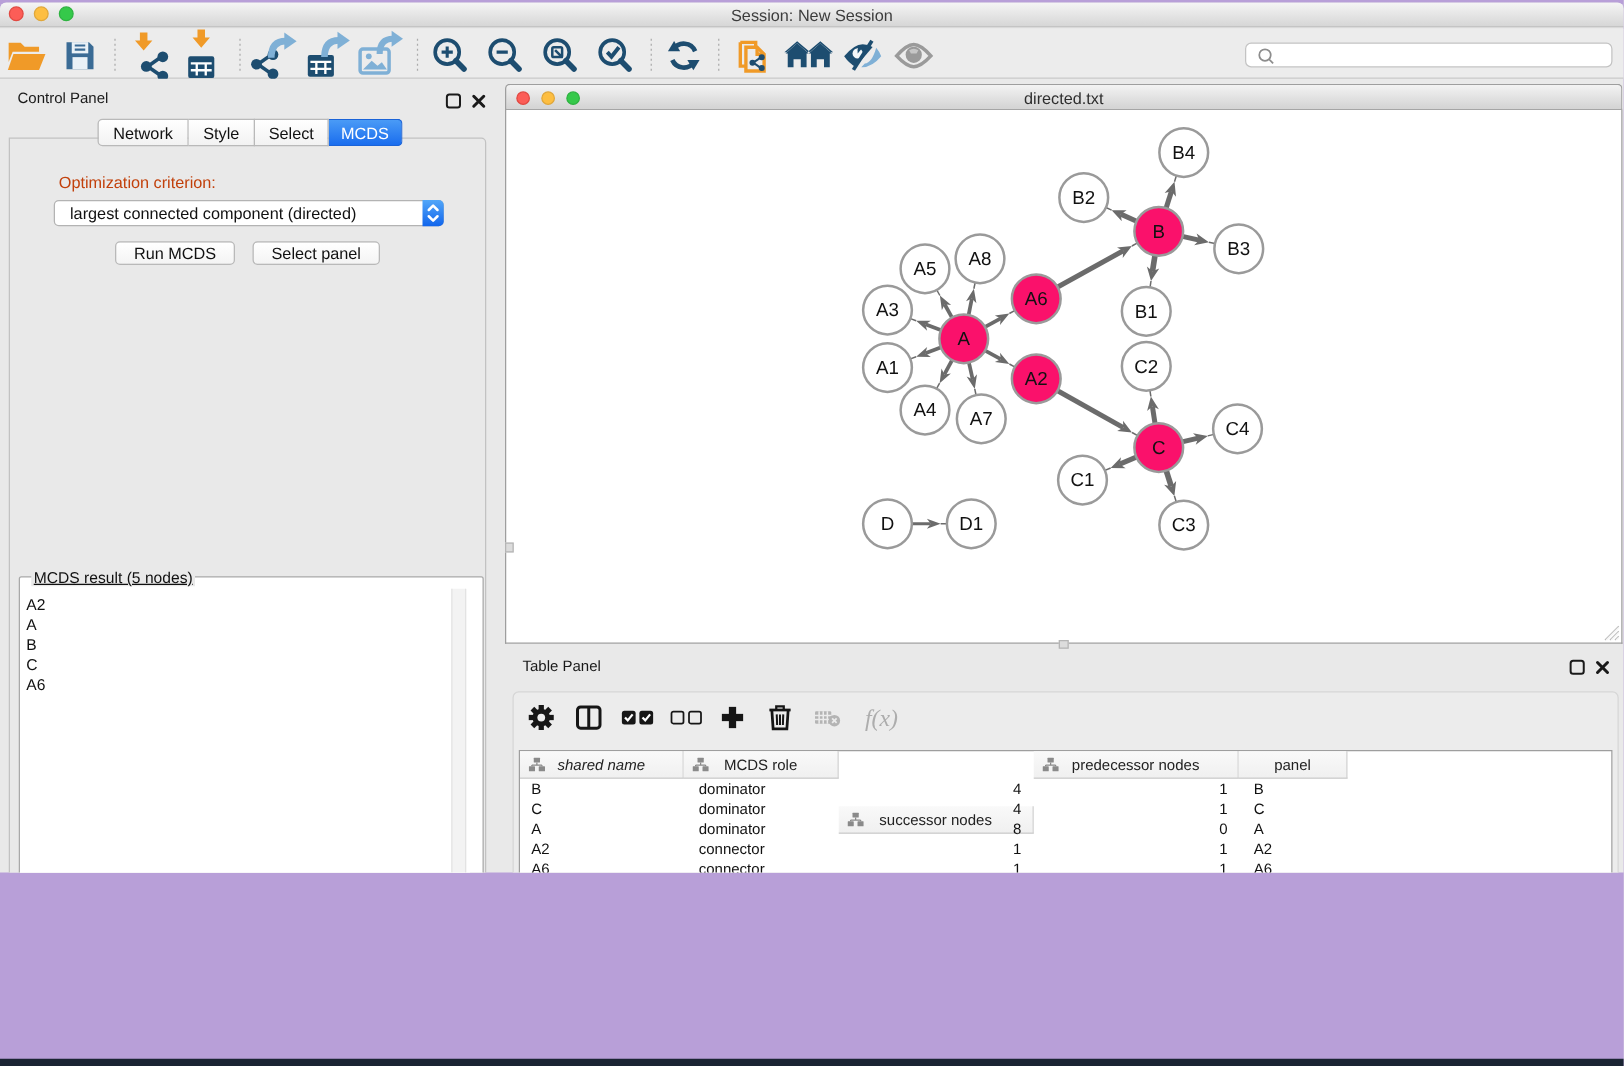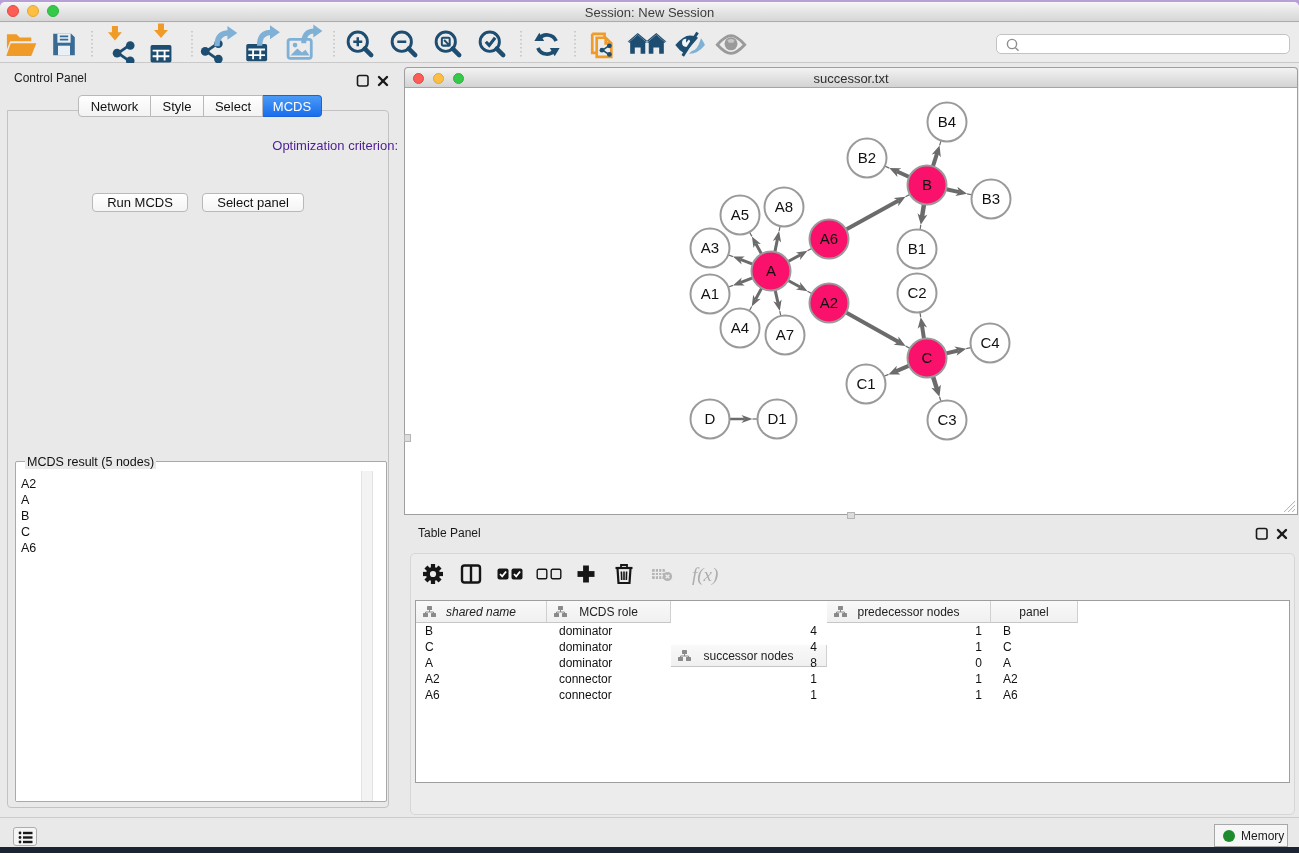--- a/index.html
+++ b/index.html
@@ -1,37 +1,37 @@
 <!DOCTYPE html>
 <html><head><meta charset="utf-8">
 <style>
 * { margin:0; padding:0; box-sizing:border-box; }
 html,body { width:1299px; height:853px; overflow:hidden; }
 body { font-family:"Liberation Sans", sans-serif; background:#b89fd8; position:relative; }
 .abs { position:absolute; }
-#app { position:absolute; left:0; top:2px; width:1299px; height:845px; background:#e9e9e9; border-radius:5px 5px 0 0; overflow:hidden; }
+#app { position:absolute; left:0; top:2px; width:1299px; height:696px; background:#e9e9e9; border-radius:5px 5px 0 0; overflow:hidden; }
 #titlebar { position:absolute; left:0; top:0; width:1299px; height:20px; background:linear-gradient(#f5f5f5,#d6d6d6); border-bottom:1px solid #acacac; border-radius:5px 5px 0 0; }
 .tl { position:absolute; top:3px; width:12px; height:12px; border-radius:50%; }
 #apptitle { position:absolute; top:2.5px; left:0; width:100%; text-align:center; font-size:13px; color:#3c3c3c; }
 #toolbar { position:absolute; left:0; top:21px; width:1299px; height:40px; background:#ececec; border-bottom:1px solid #c9c9c9; }
 #searchbox { position:absolute; left:996px; top:11px; width:294px; height:20px; background:#fff; border:1px solid #c3c3c3; border-radius:5px; }
 
 #cp-title { position:absolute; left:14px; top:69px; font-size:12px; color:#1a1a1a; }
 #cp-content { position:absolute; left:7px; top:108px; width:382px; height:698px; border:1px solid #c2c2c2; border-radius:0 4px 4px 4px; background:#e9e9e9; }
 .tabrow { position:absolute; top:93px; height:22px; display:flex; z-index:3; }
 .tab { height:22px; line-height:21px; font-size:13px; text-align:center; background:linear-gradient(#ffffff,#f2f2f2); border:1px solid #b9b9b9; border-left:none; color:#111; padding:0 0; }
 .tab.first { border-left:1px solid #b9b9b9; border-radius:4px 0 0 4px; }
 .tab.last { border-radius:0 4px 4px 0; }
 .tab.sel { background:linear-gradient(#4a9bf6,#1a6dee); color:#fff; border-color:#1a63d8; }
-#optlabel { position:absolute; left:0; top:136px; width:398px; text-align:right; font-size:13px; color:#4c1d95; }
+#optlabel { position:absolute; left:0; top:136px; width:398px; text-align:left; font-size:13px; color:#c2410c;padding-left:47px; }
 #dropdown { position:absolute; left:43px; top:158px; width:312px; height:21px; background:#fff; border:1px solid #b3b3b3; border-radius:4px; font-size:13px; color:#111; line-height:19px; padding-left:12px; }
 #stepper { position:absolute; right:-1px; top:-1px; width:17px; height:21px; border-radius:0 4px 4px 0; background:linear-gradient(#53a7f9,#1165ec); }
 .btn { position:absolute; height:19px; background:linear-gradient(#ffffff,#f4f4f4); border:1px solid #b9b9b9; border-radius:4px; font-size:13px; color:#111; text-align:center; line-height:17px; }
 #fieldset { position:absolute; left:15px; top:459px; width:372px; height:341px; border:1px solid #a9a9a9; border-radius:2px; background:#fff; }
-#fieldlegend { position:absolute; left:9px; top:-7px; background:#e9e9e9; padding:0 2px; font-size:12.5px; color:#111; }
+#fieldlegend { position:absolute; left:9px; top:-7px; background:#e9e9e9; padding:0 2px; font-size:12.5px; color:#111;text-decoration:underline; }
 #mlist { position:absolute; left:0px; top:9px; width:360px; height:330px; background:#fff; font-size:12.5px; color:#111; padding-top:5px; }
 #mlist div { height:16px; line-height:16px; padding-left:5px; }
 #vscroll { position:absolute; left:345px; top:9px; width:12px; height:330px; background:#f3f3f3; border-left:1px solid #e3e3e3; border-right:1px solid #e3e3e3; }
 
 #netwin { position:absolute; left:404px; top:65px; width:894px; height:448px; }
 #nw-tb { position:absolute; left:0; top:0; width:894px; height:21px; background:linear-gradient(#f3f3f3,#d3d3d3); border:1px solid #9e9e9e; border-bottom:1px solid #a5a5a5; border-radius:4px 4px 0 0; }
 #nw-title { position:absolute; top:3px; width:100%; text-align:center; font-size:13px; color:#2e2e2e; }
 #nw-body { position:absolute; left:0; top:21px; width:894px; height:427px; background:#fff; border:1px solid #9e9e9e; border-top:none; }
 
 #tp-title { position:absolute; left:418px; top:524px; font-size:12px; color:#1a1a1a; }
@@ -256,40 +256,48 @@
       </g>
     </svg>
   <div id="cp-content"></div>
   <div class="tabrow" style="left:78px;">
     <div class="tab first" style="width:73px;">Network</div>
     <div class="tab" style="width:53px;">Style</div>
     <div class="tab" style="width:59px;">Select</div>
     <div class="tab sel last" style="width:59px;">MCDS</div>
   </div>
   <div id="optlabel">Optimization criterion:</div>
+  <div id="dropdown">largest connected component (directed)<div id="stepper">
+        <svg width="17" height="21" style="position:absolute;left:0;top:0">
+          <g stroke="#fff" stroke-width="2" fill="none" stroke-linecap="round" stroke-linejoin="round">
+            <path d="M 5,8 L 8.5,4.5 L 12,8"></path>
+            <path d="M 5,13 L 8.5,16.5 L 12,13"></path>
+          </g>
+        </svg>
+      </div></div>
   <div class="btn" style="left:92px; top:191px; width:96px;">Run MCDS</div>
   <div class="btn" style="left:202px; top:191px; width:102px;">Select panel</div>
   <div id="fieldset">
      <div id="fieldlegend">MCDS result (5 nodes)</div>
      <div id="mlist">
         <div>A2</div>
         <div>A</div>
         <div>B</div>
         <div>C</div>
         <div>A6</div>
       </div>
      <div id="vscroll"></div>
   </div>
 
   <div id="netwin">
     <div id="nw-tb">
       <div class="tl" style="left:8px; top:5px; width:11px; height:11px; background:#fc5d57; border:1px solid #e14942;"></div>
       <div class="tl" style="left:28px; top:5px; width:11px; height:11px; background:#fdbe41; border:1px solid #e0a73a;"></div>
       <div class="tl" style="left:48px; top:5px; width:11px; height:11px; background:#35c94a; border:1px solid #2eb341;"></div>
-      <div id="nw-title">successor.txt</div>
+      <div id="nw-title">directed.txt</div>
     </div>
     <div id="nw-body">
       <svg width="892" height="425" viewBox="0 0 892 425" font-family="Liberation Sans, sans-serif">
 <line x1="357.5" y1="167.7" x2="350.7" y2="155.4" stroke="#6b6b6b" stroke-width="3"></line>
 <line x1="346.9" y1="148.4" x2="344.0" y2="143.2" stroke="#6b6b6b" stroke-width="1.2"></line>
 <polygon points="346.9,148.4 355.9,156.0 350.7,155.4 348.5,160.1" fill="#6b6b6b"></polygon>
 <line x1="369.5" y1="165.9" x2="372.5" y2="150.8" stroke="#6b6b6b" stroke-width="3"></line>
 <line x1="374.1" y1="143.0" x2="375.3" y2="137.1" stroke="#6b6b6b" stroke-width="1.2"></line>
 <polygon points="374.1,143.0 376.1,154.6 372.5,150.8 367.8,152.9" fill="#6b6b6b"></polygon>
 <line x1="349.6" y1="176.8" x2="335.3" y2="171.4" stroke="#6b6b6b" stroke-width="3"></line>

